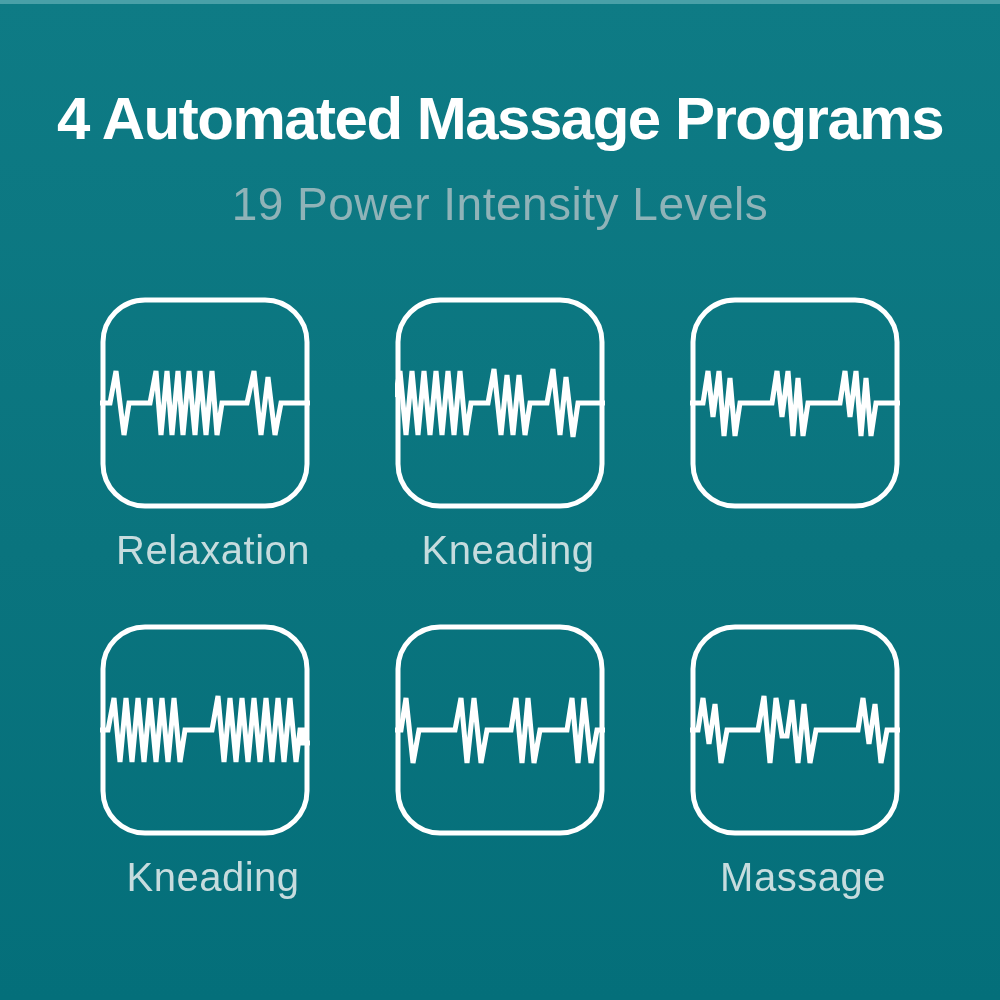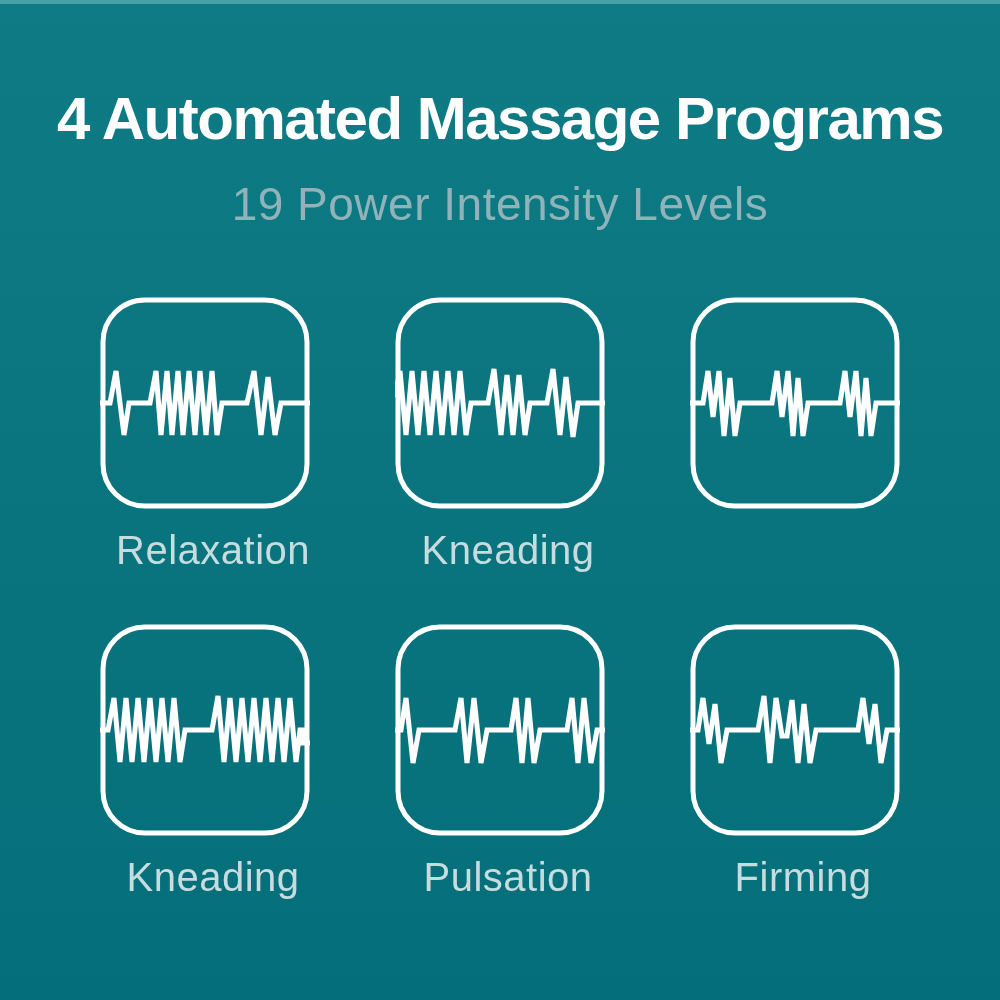--- a/index.html
+++ b/index.html
@@ -117,24 +117,23 @@
       <polyline class="wave-line" points="0,106 8,106 14,74 20,138 26,74 32,138 38,74 44,138 50,74 56,138 62,74 68,138 74,74 80,138 85,106 112,106 118,72 124,138 130,74 136,138 142,74 148,138 154,74 160,138 166,74 172,138 178,74 184,138 190,74 196,138 200,106 203,106 203,119 210,119"></polyline>
     </svg>
     <div class="program-label">Kneading</div>
   </div>
 
   <div class="program-card">
     <svg viewBox="0 0 210 212">
       <rect class="wave-rect" x="3" y="3" width="204" height="206" rx="42"></rect>
       <polyline class="wave-line" points="0,106 6,106 11,74 18,139 24,106 60,106 66,74 72,139 79,74 86,139 92,106 116,106 121,74 127,139 133,74 139,139 145,106 172,106 177,74 183,139 189,74 196,139 202,106 210,106"></polyline>
     </svg>
-    <div class="program-label">Pulsation</div>
   </div>
 
   <div class="program-card">
     <svg viewBox="0 0 210 212">
       <rect class="wave-rect" x="3" y="3" width="204" height="206" rx="42"></rect>
       <polyline class="wave-line" points="0,106 8,106 13,74 19,120 25,80 31,139 37,106 68,106 74,72 80,139 86,74 92,112 97,112 102,76 108,139 114,80 120,139 126,106 168,106 173,74 179,120 185,80 191,139 197,106 210,106"></polyline>
     </svg>
-    <div class="program-label">Firming</div>
+    <div class="program-label">Massage</div>
   </div>
 
 </div>
 
 </body></html>

